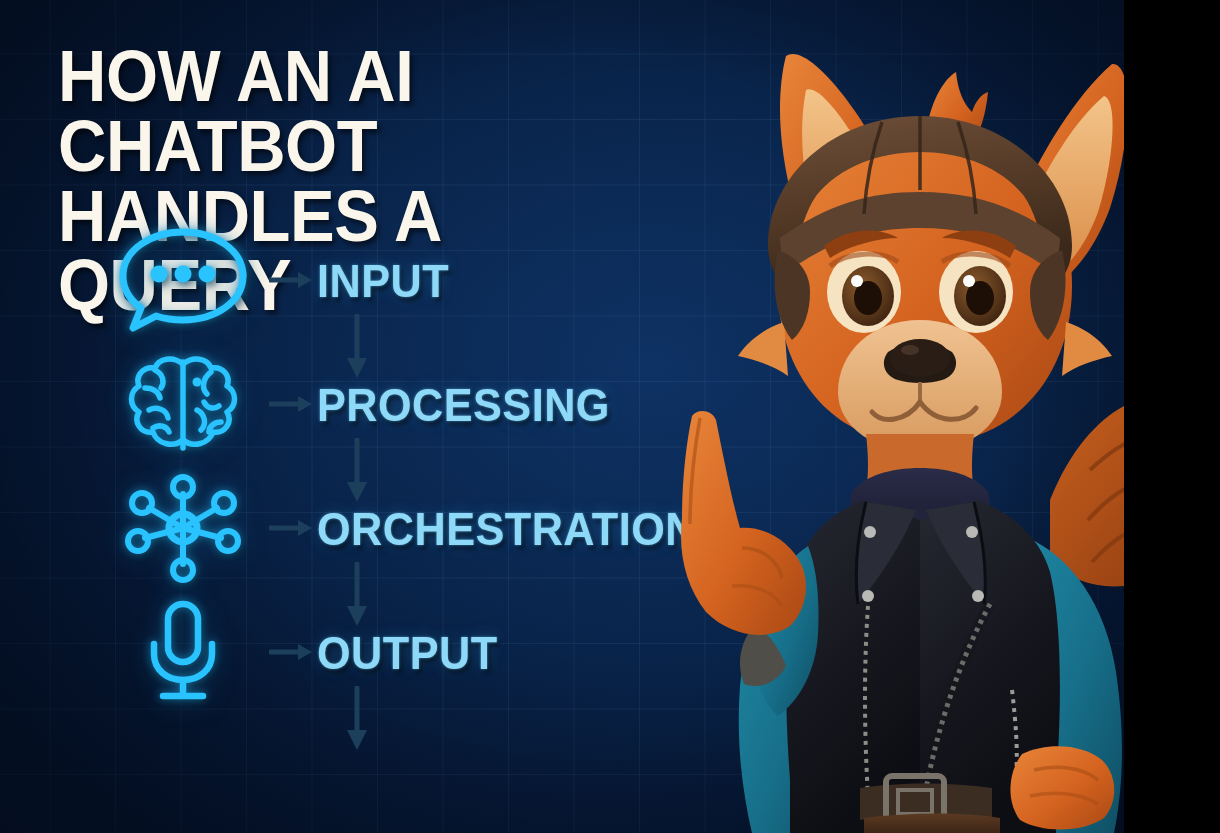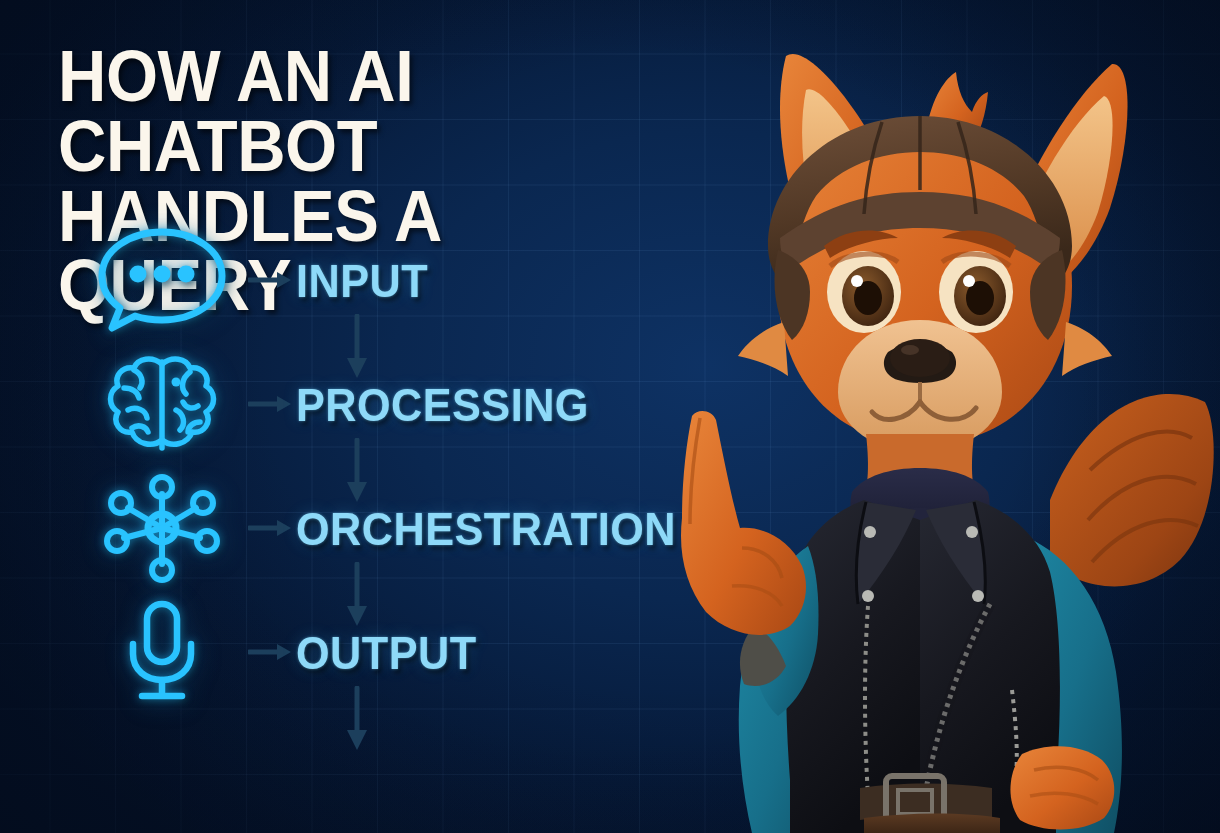--- a/index.html
+++ b/index.html
@@ -6,21 +6,21 @@
   html, body {
     margin: 0;
     padding: 0;
     background: #000;
   }
   body {
     font-family: "Liberation Sans", sans-serif;
   }
   #stage {
     position: relative;
-    width: 1220px;
+    width: 1124px;
     height: 833px;
     overflow: hidden;
     background: #14532d;
   }
   
   .bg-base {
     position: absolute;
     inset: 0;
     background:
       radial-gradient(ellipse 820px 620px at 58% 44%, #0e3264 0%, #0a2750 38%, #061a39 68%, #041128 100%);
@@ -68,20 +68,21 @@
   
   .flow {
     position: absolute;
     left: 0;
     top: 218px;
     width: 700px;
   }
   .step {
     position: relative;
     height: 124px;
+    margin-left: 21px;
   }
   .icon-slot {
     position: absolute;
     left: 92px;
     top: 0;
     width: 140px;
     height: 124px;
     display: flex;
     align-items: center;
     justify-content: center;

